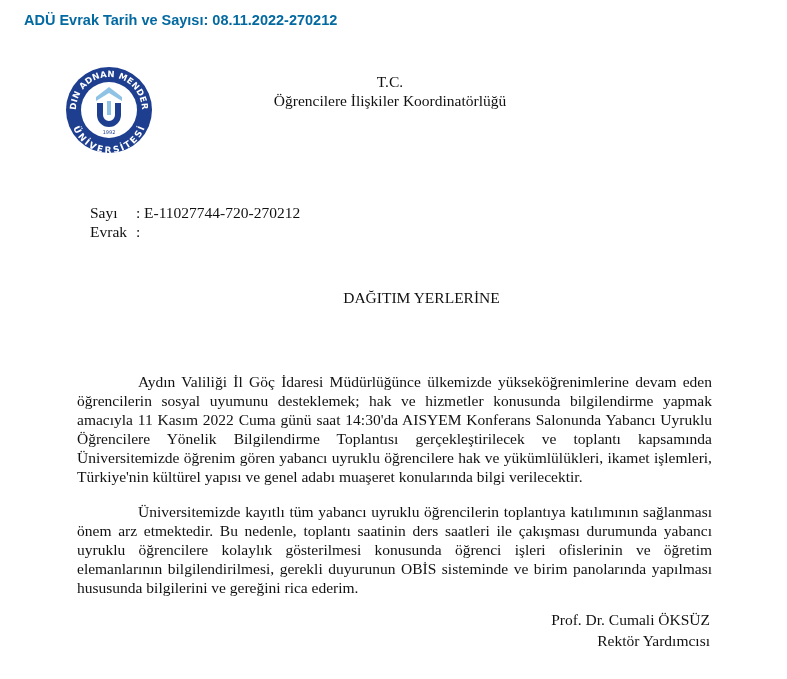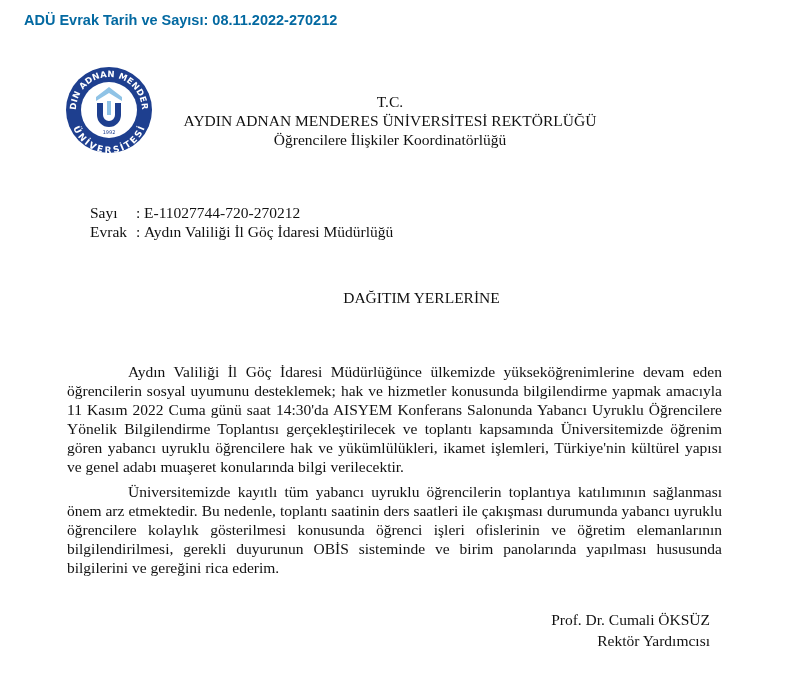--- a/index.html
+++ b/index.html
@@ -5,32 +5,32 @@
   html, body { margin: 0; padding: 0; }
   body {
     width: 787px; height: 679px; background: #ffffff; position: relative; overflow: hidden;
     font-family: "Liberation Serif", serif; color: #111111;
   }
   .top-stamp {
     position: absolute; left: 24px; top: 12px;
     font-family: "Liberation Sans", sans-serif; font-weight: bold; font-size: 14.5px; color: #0369a1;
   }
   .logo { position: absolute; left: 64px; top: 65px; width: 90px; height: 90px; }
-  .header { position: absolute; left: 160px; top: 72px; width: 460px; text-align: center; font-size: 15.5px; line-height: 19px; margin-top: 20px; }
+  .header { position: absolute; left: 160px; top: 72px; width: 460px; text-align: center; font-size: 15.5px; line-height: 19px; }
   .meta { position: absolute; left: 62px; top: 203px; font-size: 15.5px; line-height: 19px; margin-left: 28px; }
   .meta .row { display: flex; }
   .meta .lbl { width: 46px; }
   .meta .colon { width: 8px; }
   .meta .val-cont { padding-left: 54px; }
   .recipient { position: absolute; left: 0; width: 787px; top: 289px; text-align: center; font-size: 15.5px; padding-left: 28px; }
   .body-text {
     position: absolute; left: 61px; top: 356px; width: 667px; font-size: 15.5px; line-height: 19px;
     text-align: justify;
   }
-  .body-text p { margin: 6px; text-indent: 61px; }
+  .body-text p { margin: 16px; text-indent: 61px; }
   .signature { position: absolute; left: 440px; top: 609px; width: 270px; text-align: right; font-size: 15.5px; line-height: 21px; }
 </style>
 </head>
 <body>
 
 <div class="top-stamp">ADÜ Evrak Tarih ve Sayısı: 08.11.2022-270212</div>
 
 <div class="logo">
   <svg width="90" height="90" viewBox="0 0 90 90">
     <defs>
@@ -47,34 +47,32 @@
     </text>
     <polygon points="45,22 58,32 58,36 45,28 32,36 32,32" fill="#8fc3e6"></polygon>
     <path d="M 33 38 L 33 50 A 12 12 0 0 0 57 50 L 57 38 L 51 38 L 51 50 A 6 6 0 0 1 39 50 L 39 38 Z" fill="#1e3f8f"></path>
     <rect x="43" y="36" width="4" height="14" fill="#8fc3e6"></rect>
     <text x="45" y="69" text-anchor="middle" font-family="DejaVu Sans, sans-serif" font-size="5" fill="#1e3f8f">1992</text>
   </svg>
 </div>
 
 <div class="header">
   <div>T.C.</div>
-  <div>AYDIN ADNAN MENDERES ÜNİVERSİTESİ REKTÖRLÜĞÜ</div>
   <div>Öğrencilere İlişkiler Koordinatörlüğü</div>
 </div>
 
 <div class="meta">
   <div class="row">
     <span class="lbl">Sayı</span>
     <span class="colon">:</span>
     <span>E-11027744-720-270212</span>
   </div>
   <div class="row">
     <span class="lbl">Evrak</span>
     <span class="colon">:</span>
-    <span>Aydın Valiliği İl Göç İdaresi Müdürlüğü</span>
   </div>
 </div>
 
 <div class="recipient">DAĞITIM YERLERİNE</div>
 
 <div class="body-text">
   <p>Aydın Valiliği İl Göç İdaresi Müdürlüğünce ülkemizde yükseköğrenimlerine devam eden öğrencilerin sosyal uyumunu desteklemek; hak ve hizmetler konusunda bilgilendirme yapmak amacıyla 11 Kasım  2022 Cuma günü saat 14:30'da AISYEM Konferans Salonunda Yabancı Uyruklu Öğrencilere Yönelik Bilgilendirme Toplantısı gerçekleştirilecek ve toplantı kapsamında Üniversitemizde öğrenim gören yabancı uyruklu öğrencilere hak ve yükümlülükleri, ikamet işlemleri, Türkiye'nin kültürel yapısı ve genel adabı muaşeret konularında bilgi verilecektir.</p>
   <p>Üniversitemizde kayıtlı tüm yabancı uyruklu öğrencilerin toplantıya katılımının sağlanması önem arz etmektedir. Bu nedenle, toplantı saatinin ders saatleri ile çakışması durumunda yabancı uyruklu öğrencilere kolaylık gösterilmesi konusunda öğrenci işleri ofislerinin ve öğretim elemanlarının bilgilendirilmesi, gerekli duyurunun OBİS sisteminde ve birim panolarında yapılması hususunda bilgilerini ve gereğini rica ederim.</p>
 </div>
 

